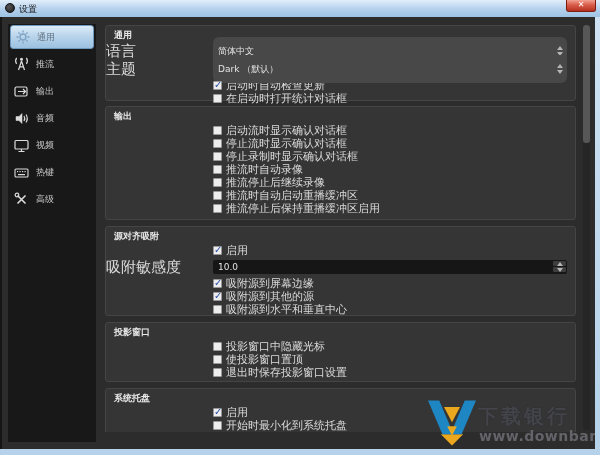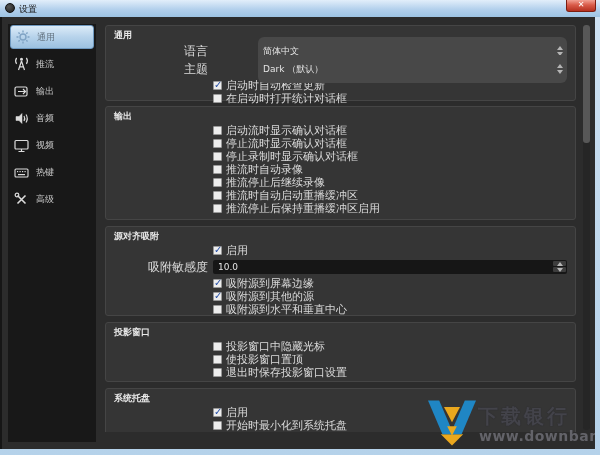--- a/index.html
+++ b/index.html
@@ -39,24 +39,24 @@
 
   
   .content { position:absolute; left:103px; top:3px; width:473px; height:412px; overflow:hidden; }
   .group { position:absolute; left:0; width:471px; background:#353535;
            border:1px solid #454545; border-radius:3px; box-sizing:border-box; }
   .group-title { position:absolute; top:3px; left:8px; font-size:9px;
                  font-weight:bold; color:#e8e8e8; }
   .group-body { position:absolute; top:18px; left:0; right:0; }
 
   .field-row { display:flex; align-items:center; height:14px; margin:0 8px 4px 0; }
-  .field-label { width:102px; text-align:right; padding-right:5px; font-size:12px;
+  .field-label { width:102px; text-align:left; padding-right:5px; font-size:15px;
                  color:#dcdcdc; flex:none; white-space:nowrap; }
   .dropdown { flex:1; height:28px; background:#484848; border-radius:6px;
-              display:flex; align-items:center; position:relative;margin-left:45px; }
+              display:flex; align-items:center; position:relative; }
   .spinbox  { flex:1; height:14px; background:#161616; border-radius:2px;
               display:flex; align-items:center; position:relative; }
   .dd-text { padding-left:5px; font-size:9px; color:#e4e4e4; flex:1; white-space:nowrap; }
   .dd-arrows { width:14px; height:100%; display:flex; flex-direction:column;
                align-items:center; justify-content:center; gap:2px; flex:none; }
   .tri-up { width:0; height:0; border-left:3px solid transparent;
             border-right:3px solid transparent; border-bottom:4px solid #b5b5b5; }
   .tri-dn { width:0; height:0; border-left:3px solid transparent;
             border-right:3px solid transparent; border-top:4px solid #b5b5b5; }
   .spin-arrows { width:13px; height:12px; margin-right:1px; display:flex;

